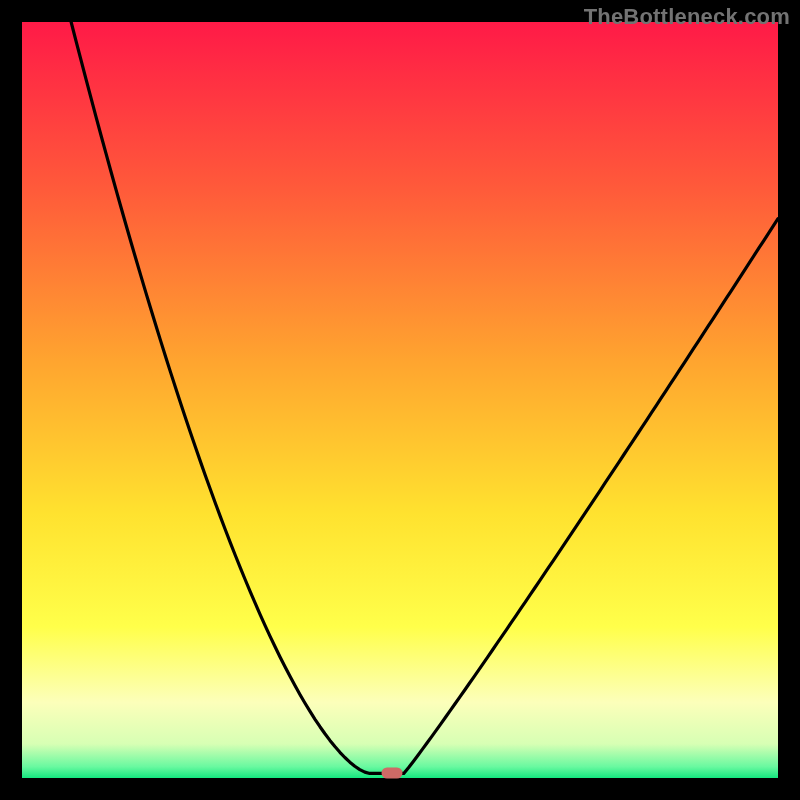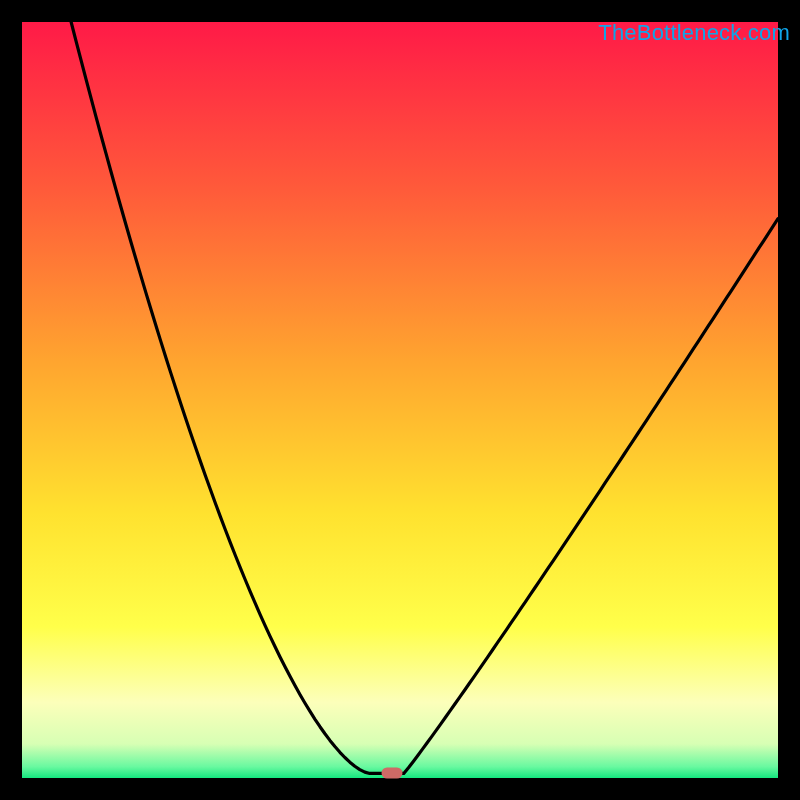--- a/index.html
+++ b/index.html
@@ -21,25 +21,25 @@
   }
   .plot {
     position: absolute;
     left: 0;
     top: 0;
     width: 756px;
     height: 756px;
   }
   .watermark {
     position: absolute;
-    top: 20px;
+    top: 4px;
     right: 10px;
-    color: #0ea5e9;
+    color: #737373;
     font-size: 22px;
-    font-weight: 400;
+    font-weight: 700;
     letter-spacing: 0.2px;
   }
   .marker {
     position: absolute;
     width: 21px;
     height: 11px;
     border-radius: 6px;
     background: #cf6a66;
     transform: translate(-50%, -50%);
   }

